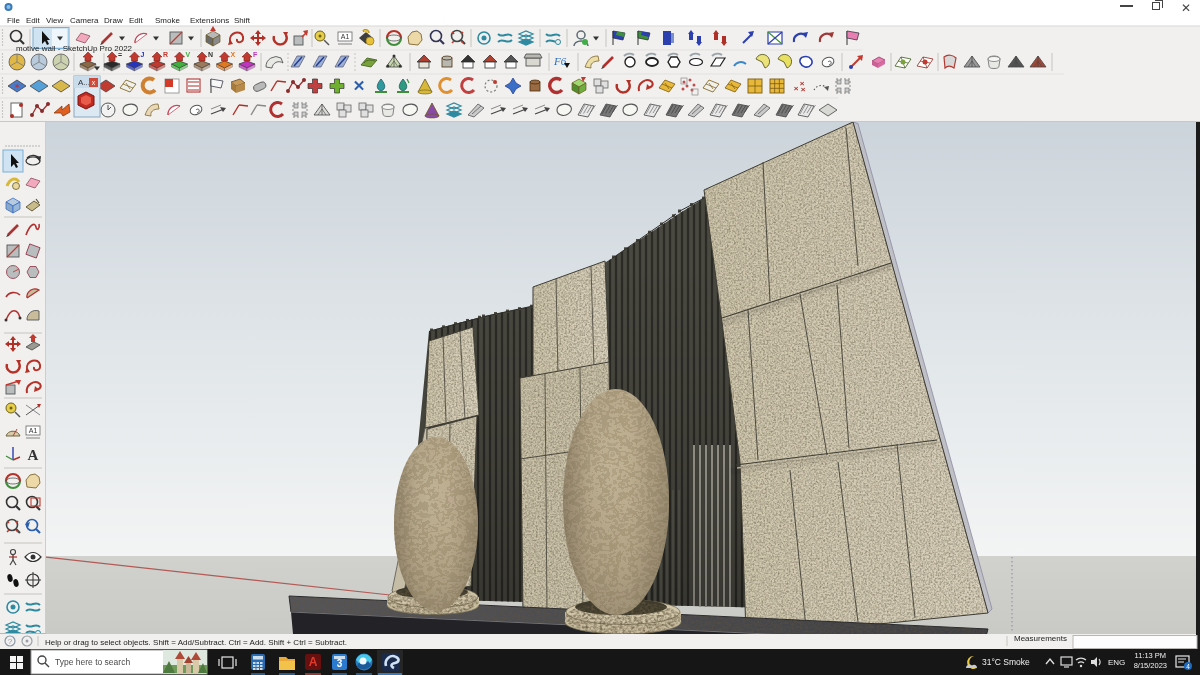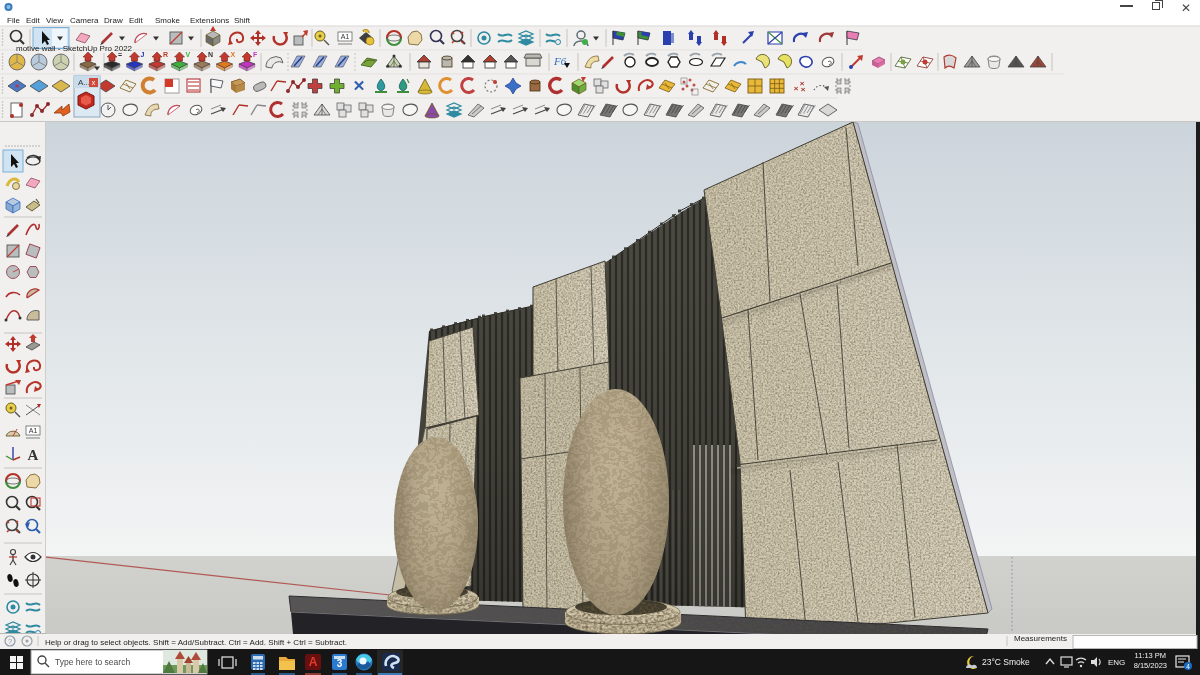--- a/index.html
+++ b/index.html
@@ -988,14 +988,14 @@
 <div style="position:absolute;left:46px;top:15.5px;font:normal 8px 'Liberation Sans',sans-serif;color:#222;white-space:nowrap;text-align:center;">View</div>
 <div style="position:absolute;left:70px;top:15.5px;font:normal 8px 'Liberation Sans',sans-serif;color:#222;white-space:nowrap;text-align:center;">Camera</div>
 <div style="position:absolute;left:104px;top:15.5px;font:normal 8px 'Liberation Sans',sans-serif;color:#222;white-space:nowrap;">Draw</div>
 <div style="position:absolute;left:129px;top:15.5px;font:normal 8px 'Liberation Sans',sans-serif;color:#222;white-space:nowrap;">Edit</div>
 <div style="position:absolute;left:155px;top:15.5px;font:normal 8px 'Liberation Sans',sans-serif;color:#222;white-space:nowrap;">Smoke</div>
 <div style="position:absolute;left:190px;top:15.5px;font:normal 8px 'Liberation Sans',sans-serif;color:#222;white-space:nowrap;">Extensions</div>
 <div style="position:absolute;left:234px;top:15.5px;font:normal 8px 'Liberation Sans',sans-serif;color:#222;white-space:nowrap;">Shift</div>
 <div style="position:absolute;left:45px;top:637.5px;font:normal 8px 'Liberation Sans',sans-serif;color:#222;white-space:nowrap;">Help or drag to select objects. Shift = Add/Subtract. Ctrl = Add. Shift + Ctrl = Subtract.</div>
 <div style="position:absolute;left:1014px;top:602px;font:normal 8px 'Liberation Sans',sans-serif;color:#222;white-space:nowrap;margin-top:32px;">Measurements</div>
 <div style="position:absolute;left:55px;top:657px;font:normal 8.5px 'Liberation Sans',sans-serif;color:#4a4a4a;white-space:nowrap;">Type here to search</div>
-<div style="position:absolute;left:982px;top:657px;font:normal 8.5px 'Liberation Sans',sans-serif;color:#f0f0f0;white-space:nowrap;">23°C Smoke</div>
+<div style="position:absolute;left:982px;top:657px;font:normal 8.5px 'Liberation Sans',sans-serif;color:#f0f0f0;white-space:nowrap;">31°C Smoke</div>
 <div style="position:absolute;left:1108px;top:658px;font:normal 8px 'Liberation Sans',sans-serif;color:#f0f0f0;white-space:nowrap;">ENG</div>
 <div style="position:absolute;left:1167px;top:651px;font:7.5px 'Liberation Sans';color:#f0f0f0;text-align:center;transform:translateX(-100%);line-height:9.5px;white-space:nowrap">11:13 PM<br>8/15/2023</div>
 </body></html>

